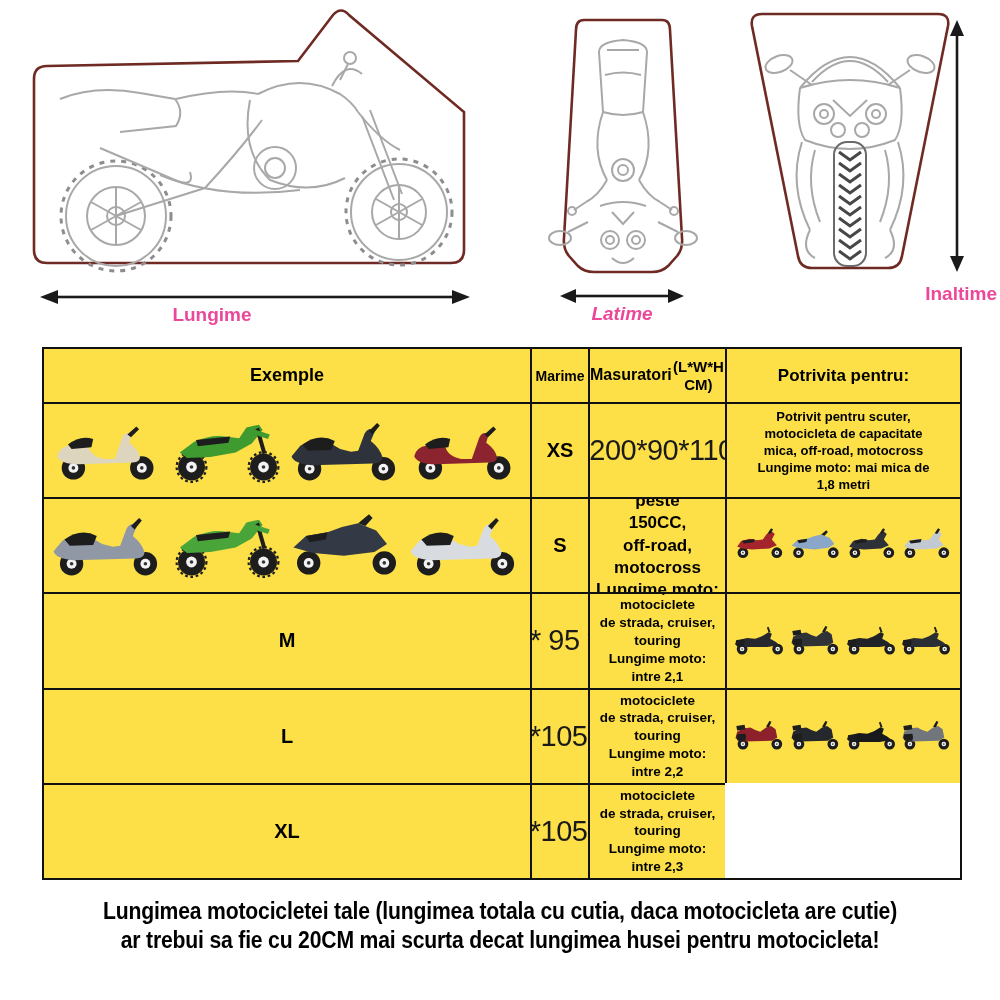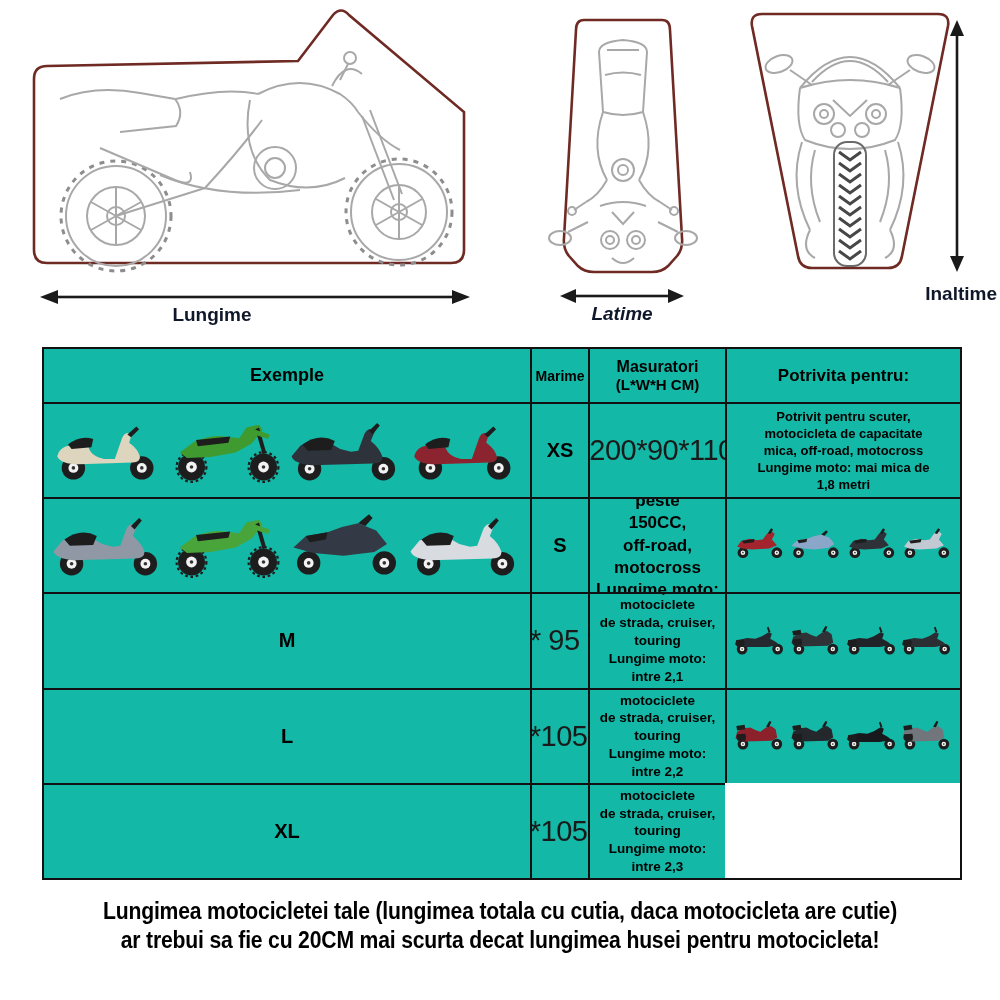--- a/index.html
+++ b/index.html
@@ -3,43 +3,43 @@
 <meta charset="utf-8">
 <style>
   html,body{margin:0;padding:0;}
   body{
     width:1000px;height:1000px;position:relative;background:#ffffff;
     font-family:"Liberation Sans", sans-serif;color:#000;overflow:hidden;
   }
   
   #diagram-svg{position:absolute;left:0;top:0;width:1000px;height:345px;}
   .dim-label{
-    position:absolute;font-weight:bold;font-size:19px;color:#0f172a;
+    position:absolute;font-weight:bold;font-size:19px;color:#ec4899;
   }
   #label-lungime{left:62px;top:304px;width:300px;text-align:center;}
   #label-latime{left:547px;top:303px;width:150px;text-align:center;font-style:italic;}
   #label-inaltime{left:847px;top:283px;width:150px;text-align:right;}
   
   .tbl{
     position:absolute;left:42px;top:347px;width:916px;height:529px;
     display:grid;
     grid-template-columns:486px 58px 137px 235px;
     grid-template-rows:53px repeat(5, 95.2px);
     border:2px solid #111;box-sizing:content-box;background:#fff;
   }
   .cell{
     border-left:2px solid #111;border-top:2px solid #111;
     display:flex;align-items:center;justify-content:center;
-    box-sizing:border-box;overflow:hidden;background:#14b8a6;
+    box-sizing:border-box;overflow:hidden;background:#fde047;
   }
   .cell:nth-child(4n+1){border-left:none;}
   .cell:nth-child(-n+4){border-top:none;}
   .h-exemple{font-weight:bold;font-size:18px;}
   .h-marime{font-weight:bold;font-size:14px;}
-  .h-meas{font-weight:bold;font-size:16px;text-align:center;line-height:1.15;flex-direction:column;}
+  .h-meas{font-weight:bold;font-size:16px;text-align:center;line-height:1.15;}
   .h-meas .sub{font-size:15px;}
   .h-potrivita{font-weight:bold;font-size:17px;text-align:center;}
   .c-size{font-weight:bold;font-size:20px;}
   .c-meas{font-size:29px;font-weight:400;color:#1a1a1a;letter-spacing:-0.5px;white-space:nowrap;padding-left:8px;}
   .c-desc .desc{
     font-weight:bold;text-align:center;white-space:pre-line;line-height:1.32;padding:2px 4px;
   }
   .d-xs .desc{font-size:13px;}
   .d-s  .desc{font-size:17px;}
   .d-m .desc,.d-l .desc,.d-xl .desc{font-size:13.5px;}

